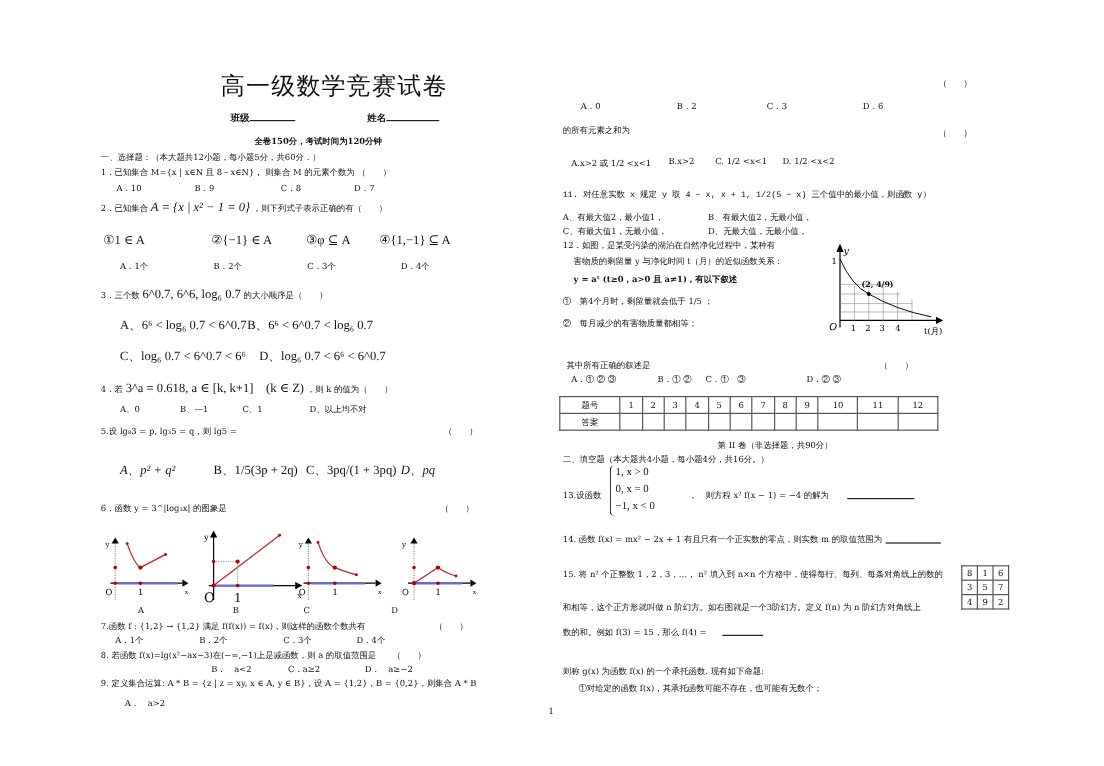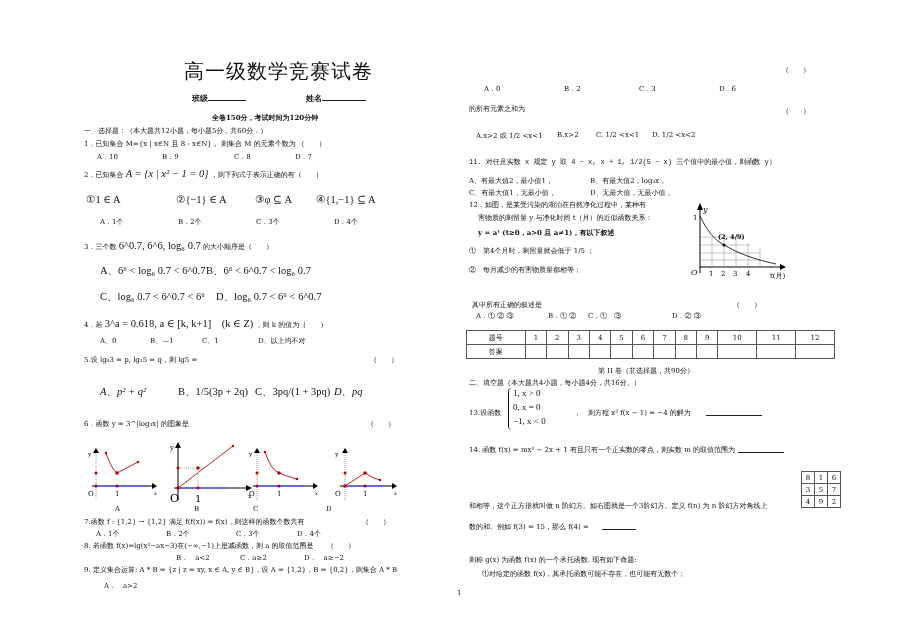--- a/index.html
+++ b/index.html
@@ -5,21 +5,21 @@
   html, body { margin:0; padding:0; background:#fff; }
   body { width:920px; height:638px; position:relative; overflow:hidden; font-family:"DejaVu Serif","Liberation Serif",serif; color:#111; }
   .page { position:absolute; left:0; top:0; width:920px; height:638px; background:#fff; }
   .abs { position:absolute; white-space:nowrap; }
   .sm { font-size:7px; }
   .md { font-size:8px; }
   .mt { font-size:10.5px; font-family:"Liberation Serif","DejaVu Serif",serif; }
   .title { font-size:20px; font-family:"DejaVu Sans","Liberation Sans",sans-serif; letter-spacing:1px; }
   .bold { font-weight:bold; }
   .italic { font-style:italic; }
-  table.ans { border-collapse:collapse; position:absolute; left:466px; top:330px; width:369px; }
+  table.ans { border-collapse:collapse; position:absolute; left:466px; top:330px; width:316px; }
   table.ans td { border:1px solid #555; height:13px; font-size:7px; text-align:center; padding:0; }
   table.magic { border-collapse:collapse; position:absolute; left:801px; top:471px; }
   table.magic td { border:1px solid #555; width:12px; height:11px; font-size:7px; text-align:center; padding:0; }
   svg { position:absolute; overflow:visible; }
   .blank { display:inline-block; border-bottom:1px solid #222; }
 </style>
 </head>
 <body>
 
 <div class="page">
@@ -192,21 +192,21 @@
 
   <div class="abs sm" style="left:782px;top:106px;">（　　）</div>
   <div class="abs sm" style="left:476px;top:131px;">A.x&gt;2 或 1/2 &lt;x&lt;1</div>
   <div class="abs sm" style="left:557px;top:131px;">B.x&gt;2</div>
   <div class="abs sm" style="left:596px;top:131px;">C. 1/2 &lt;x&lt;1</div>
   <div class="abs sm" style="left:652px;top:131px;">D. 1/2 &lt;x&lt;2</div>
 
   <div class="abs sm" style="left:469px;top:157px;font-family:Liberation Mono, monospace;">11. 对任意实数 x 规定 y 取 4 − x, x + 1, 1/2(5 − x) 三个值中的最小值，则函数 y</div>
   <div class="abs sm" style="left:748px;top:157px;">（　　）</div>
   <div class="abs sm" style="left:469px;top:176px;">A、有最大值2，最小值1，</div>
-  <div class="abs sm" style="left:590px;top:176px;">B、有最大值2，log₃x，</div>
+  <div class="abs sm" style="left:590px;top:176px;">B、有最大值2，无最小值，</div>
   <div class="abs sm" style="left:469px;top:188px;">C、有最大值1，无最小值，</div>
   <div class="abs sm" style="left:590px;top:188px;">D、无最大值，无最小值，</div>
 
   <div class="abs sm" style="left:469px;top:200px;">12．如图，是某受污染的湖泊在自然净化过程中，某种有</div>
   <div class="abs sm" style="left:478px;top:213px;">害物质的剩留量 y 与净化时间 t（月）的近似函数关系：</div>
   <div class="abs sm bold" style="left:478px;top:228px;">y = aᵗ (t≥0，a&gt;0 且 a≠1)，有以下叙述</div>
   <div class="abs sm" style="left:469px;top:246px;">①　第4个月时，剩留量就会低于 1/5 ；</div>
   <div class="abs sm" style="left:469px;top:265px;">②　每月减少的有害物质量都相等；</div>
   <div class="abs sm" style="left:472px;top:300px;">其中所有正确的叙述是</div>
   <div class="abs sm" style="left:733px;top:300px;">（　　）</div>
@@ -288,20 +288,21 @@
     <div class="mt" style="position:absolute;left:5px;top:0;font-size:9px;">1, x &gt; 0</div>
     <div class="mt" style="position:absolute;left:5px;top:14px;font-size:9px;">0, x = 0</div>
     <div class="mt" style="position:absolute;left:5px;top:28px;font-size:9px;">−1, x &lt; 0</div>
   </div>
   <div class="abs sm" style="left:574px;top:408px;">，　则方程 x² f(x − 1) = −4 的解为</div>
   <span class="abs blank" style="left:706px;top:406px;width:56px;height:9px;"></span>
 
   <div class="abs sm" style="left:469px;top:445px;">14. 函数 f(x) = mx² − 2x + 1 有且只有一个正实数的零点，则实数 m 的取值范围为</div>
   <span class="abs blank" style="left:738px;top:443px;width:46px;height:9px;"></span>
 
+  <div class="abs sm" style="left:469px;top:474px;">15. 将 n² 个正整数 1，2，3，…， n² 填入到 n×n 个方格中，使得每行、每列、每条对角线上的数的</div>
   <div class="abs sm" style="left:469px;top:501px;">和相等，这个正方形就叫做 n 阶幻方。如右图就是一个3阶幻方。定义 f(n) 为 n 阶幻方对角线上</div>
   <div class="abs sm" style="left:469px;top:522px;">数的和。例如 f(3) = 15，那么 f(4) =</div>
   <span class="abs blank" style="left:602px;top:520px;width:34px;height:9px;"></span>
 
   <table class="magic">
     <tbody>
         <tr>
       <td>8</td>
       <td>1</td>
       <td>6</td>

